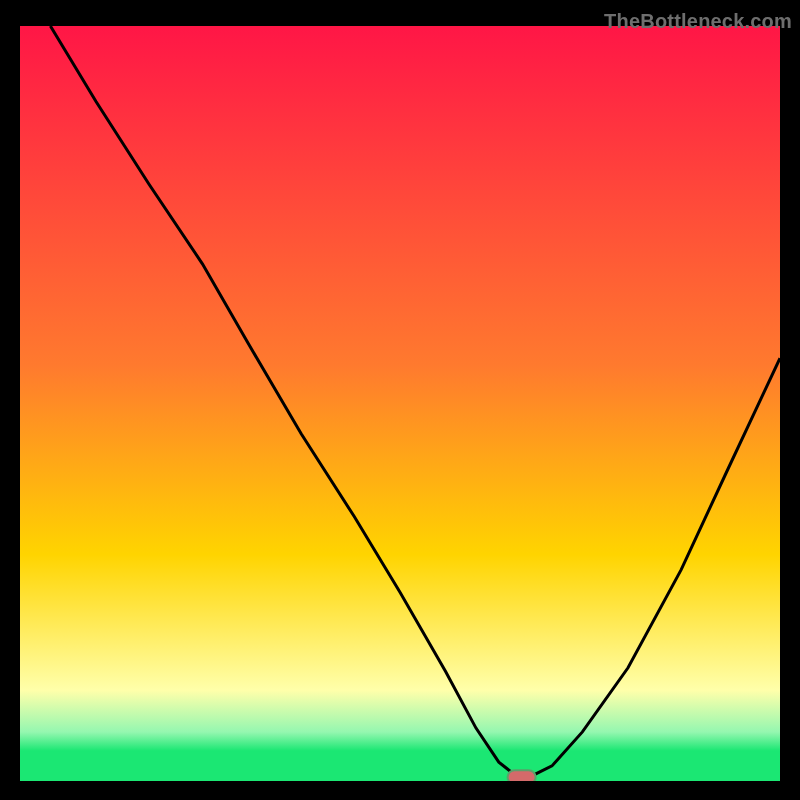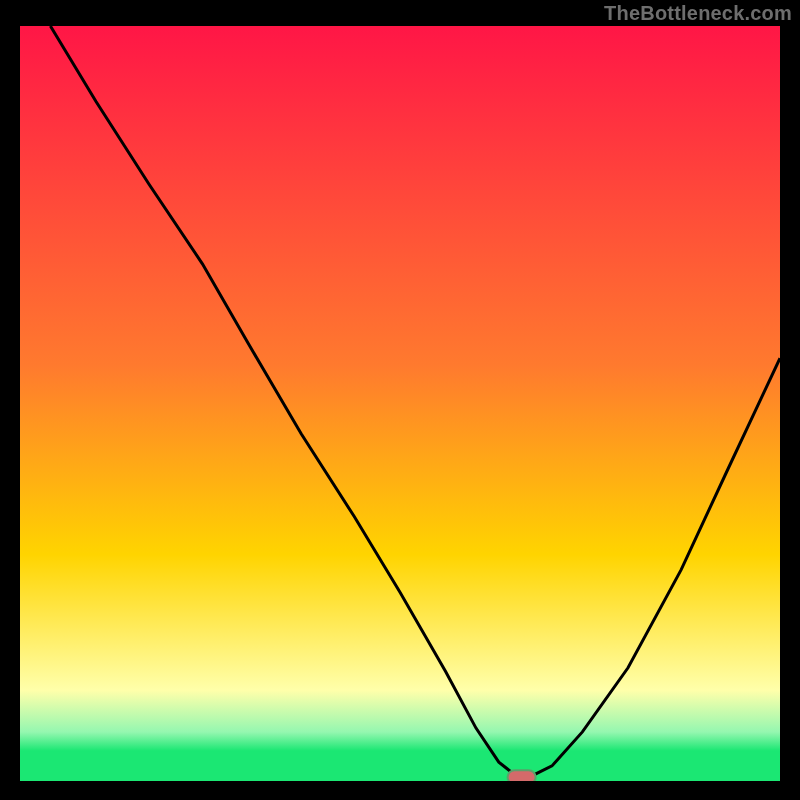--- a/index.html
+++ b/index.html
@@ -12,21 +12,21 @@
     font-family: Arial, Helvetica, sans-serif;
   }
   .frame {
     position: relative;
     width: 800px;
     height: 800px;
     background: #000;
   }
   .watermark {
     position: absolute;
-    top: 2px;
+    top: 10px;
     right: 8px;
     color: #6e6e6e;
     font-size: 20px;
     font-weight: 600;
     letter-spacing: 0.2px;
     z-index: 5;
   }
   .plot {
     position: absolute;
     left: 20px;

